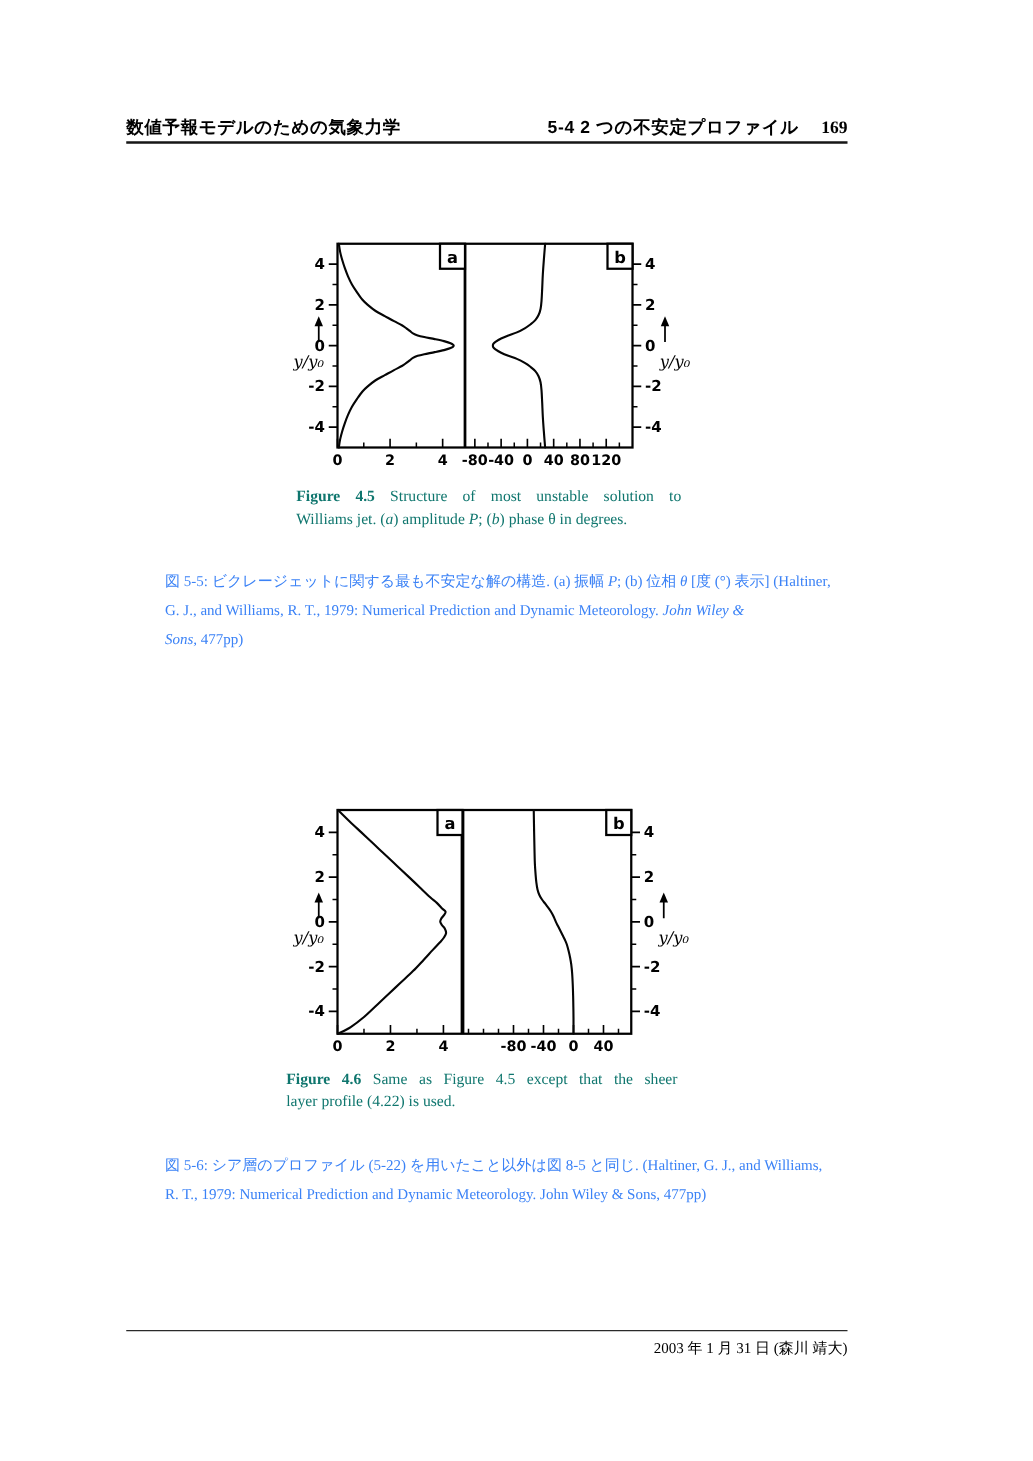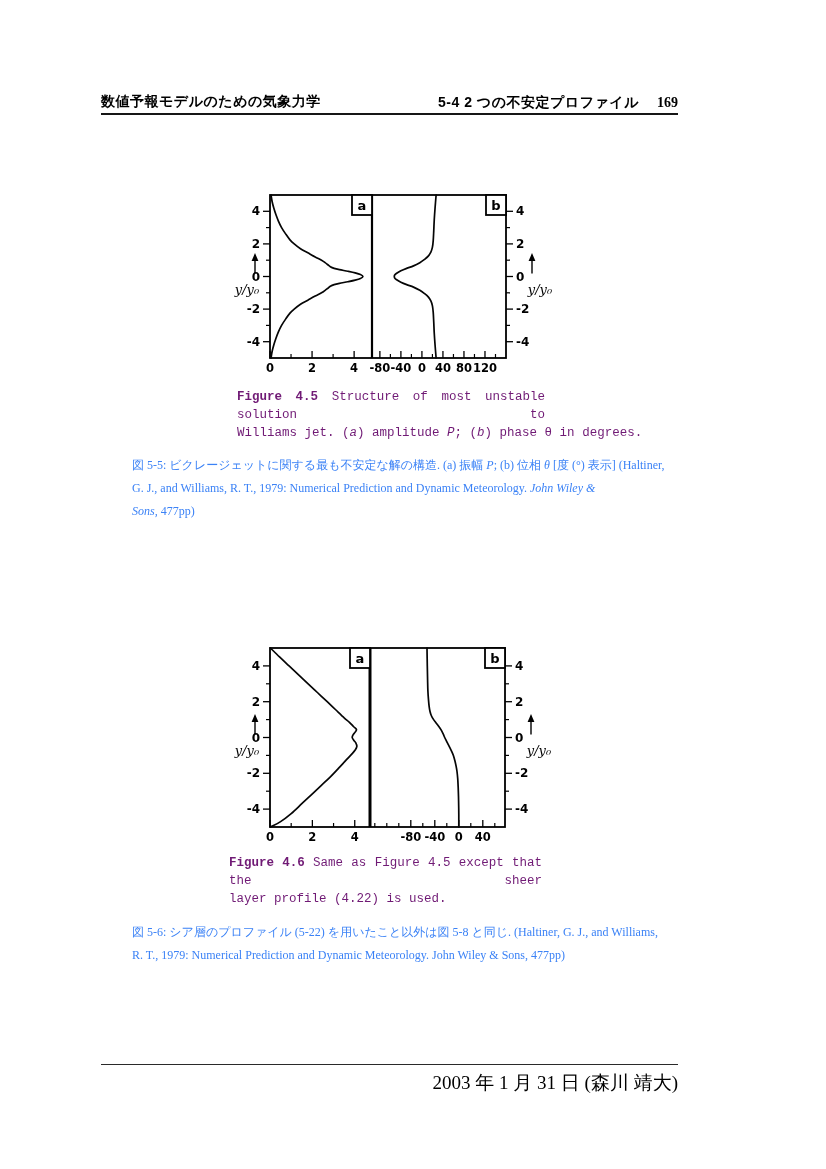--- a/index.html
+++ b/index.html
@@ -5,30 +5,30 @@
   html,body{margin:0;padding:0;background:#ffffff;}
   .page{position:relative;width:826px;height:1169px;background:#ffffff;color:#000;
         font-family:"Liberation Serif","DejaVu Serif",serif;overflow:hidden;}
   .h-left{position:absolute;left:101px;top:93px;font:bold 14px "Liberation Sans","DejaVu Sans",sans-serif;
           letter-spacing:0.5px;white-space:nowrap;}
   .h-right{position:absolute;right:148px;top:93px;white-space:nowrap;text-align:right;}
   .h-sec{font:bold 14px "Liberation Sans","DejaVu Sans",sans-serif;letter-spacing:0.5px;}
   .h-num{font:bold 14px "Liberation Serif","DejaVu Serif",serif;margin-left:18px;}
   .hrule{position:absolute;left:101px;top:113px;width:577px;height:2px;background:#161616;}
   .figimg{position:absolute;}
-  .scancap{position:absolute;font-family:Liberation Mono, monospace;
-           font-size:12.5px;line-height:18px;color:#701a75;}
+  .scancap{position:absolute;font-family:Liberation Serif, serif;
+           font-size:12.5px;line-height:18px;color:#0f766e;}
   .cap-line{display:block;}
   .cap-line.just{text-align:justify;text-align-last:justify;}
   .cap-line.nowrap{white-space:nowrap;}
   .jpcap{position:absolute;font-family:"Liberation Serif","DejaVu Serif",serif;
          font-size:12px;line-height:23px;color:#3b82f6;}
   .jpcap .cap-line{white-space:nowrap;}
   .frule{position:absolute;left:101px;top:1064px;width:577px;height:1px;background:#2a2a2a;}
-  .footer{position:absolute;right:148px;top:1070px;font-size:19px;white-space:nowrap;}
+  .footer{position:absolute;right:148px;top:1070px;font-size:12px;white-space:nowrap;}
   svg text{fill:#000;}
 </style>
 </head>
 <body>
 
 <div class="page">
 
   <div class="h-left">数値予報モデルのための気象力学</div>
   <div class="h-right">
     <span class="h-sec">5-4 2 つの不安定プロファイル</span><span class="h-num">169</span>
@@ -204,20 +204,20 @@
           <text x="313" y="114.5" text-anchor="middle" font-style="italic" font-family="&quot;DejaVu Serif&quot;,serif" font-size="13">y/y₀</text>
         </g>
       </svg></div>
 
   <div class="scancap" style="left:229px;top:854px;width:313px;">
     <span class="cap-line just"><span style="font-weight: bold;">Figure 4.6</span><span> Same as Figure 4.5 except that the sheer</span></span>
     <span class="cap-line nowrap"><span>layer profile (4.22) is used.</span></span>
   </div>
 
   <div class="jpcap" style="left:132px;top:921px;width:560px;">
-    <span class="cap-line"><span>図 5-6: シア層のプロファイル (5-22) を用いたこと以外は図 5-8 と同じ. (Haltiner, G. J., and Williams,</span></span>
+    <span class="cap-line"><span>図 5-6: シア層のプロファイル (5-22) を用いたこと以外は図 8-5 と同じ. (Haltiner, G. J., and Williams,</span></span>
     <span class="cap-line"><span>R. T., 1979: Numerical Prediction and Dynamic Meteorology. </span><span style="">John Wiley &amp; Sons,</span><span> 477pp)</span></span>
   </div>
 
   <div class="frule"></div>
   <div class="footer">2003 年 1 月 31 日 (森川 靖大)</div>
 
 </div>
 
 </body></html>

